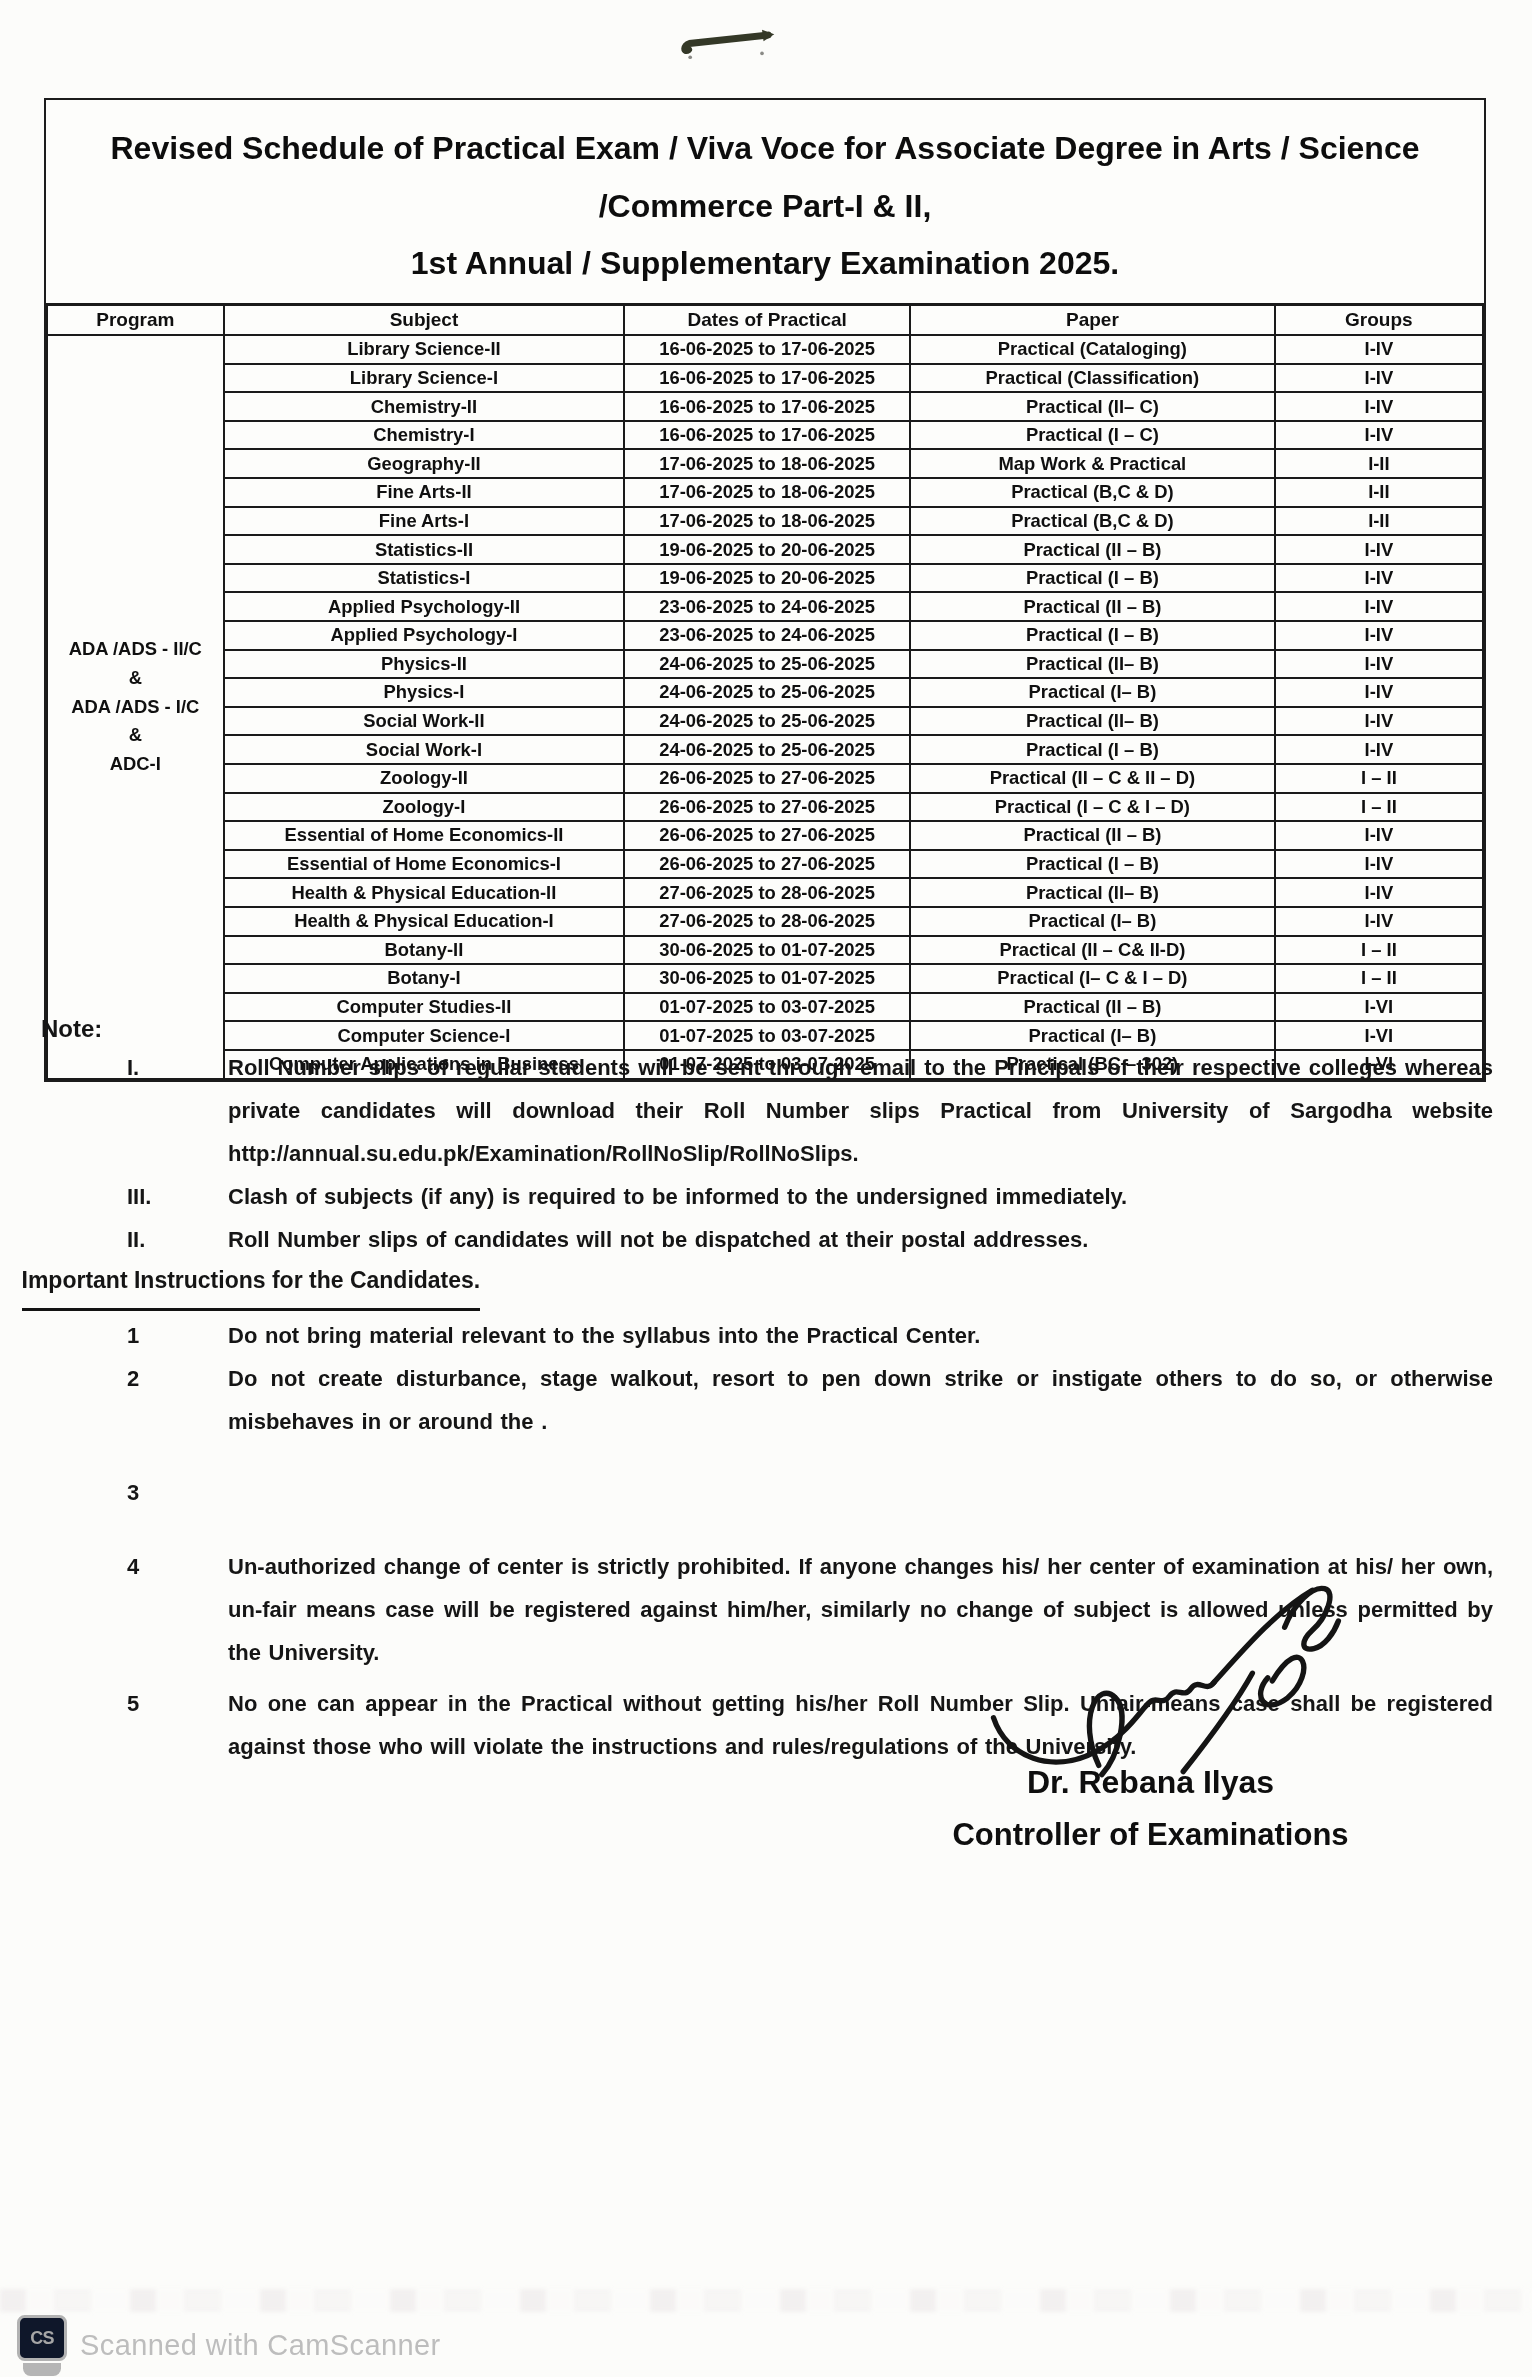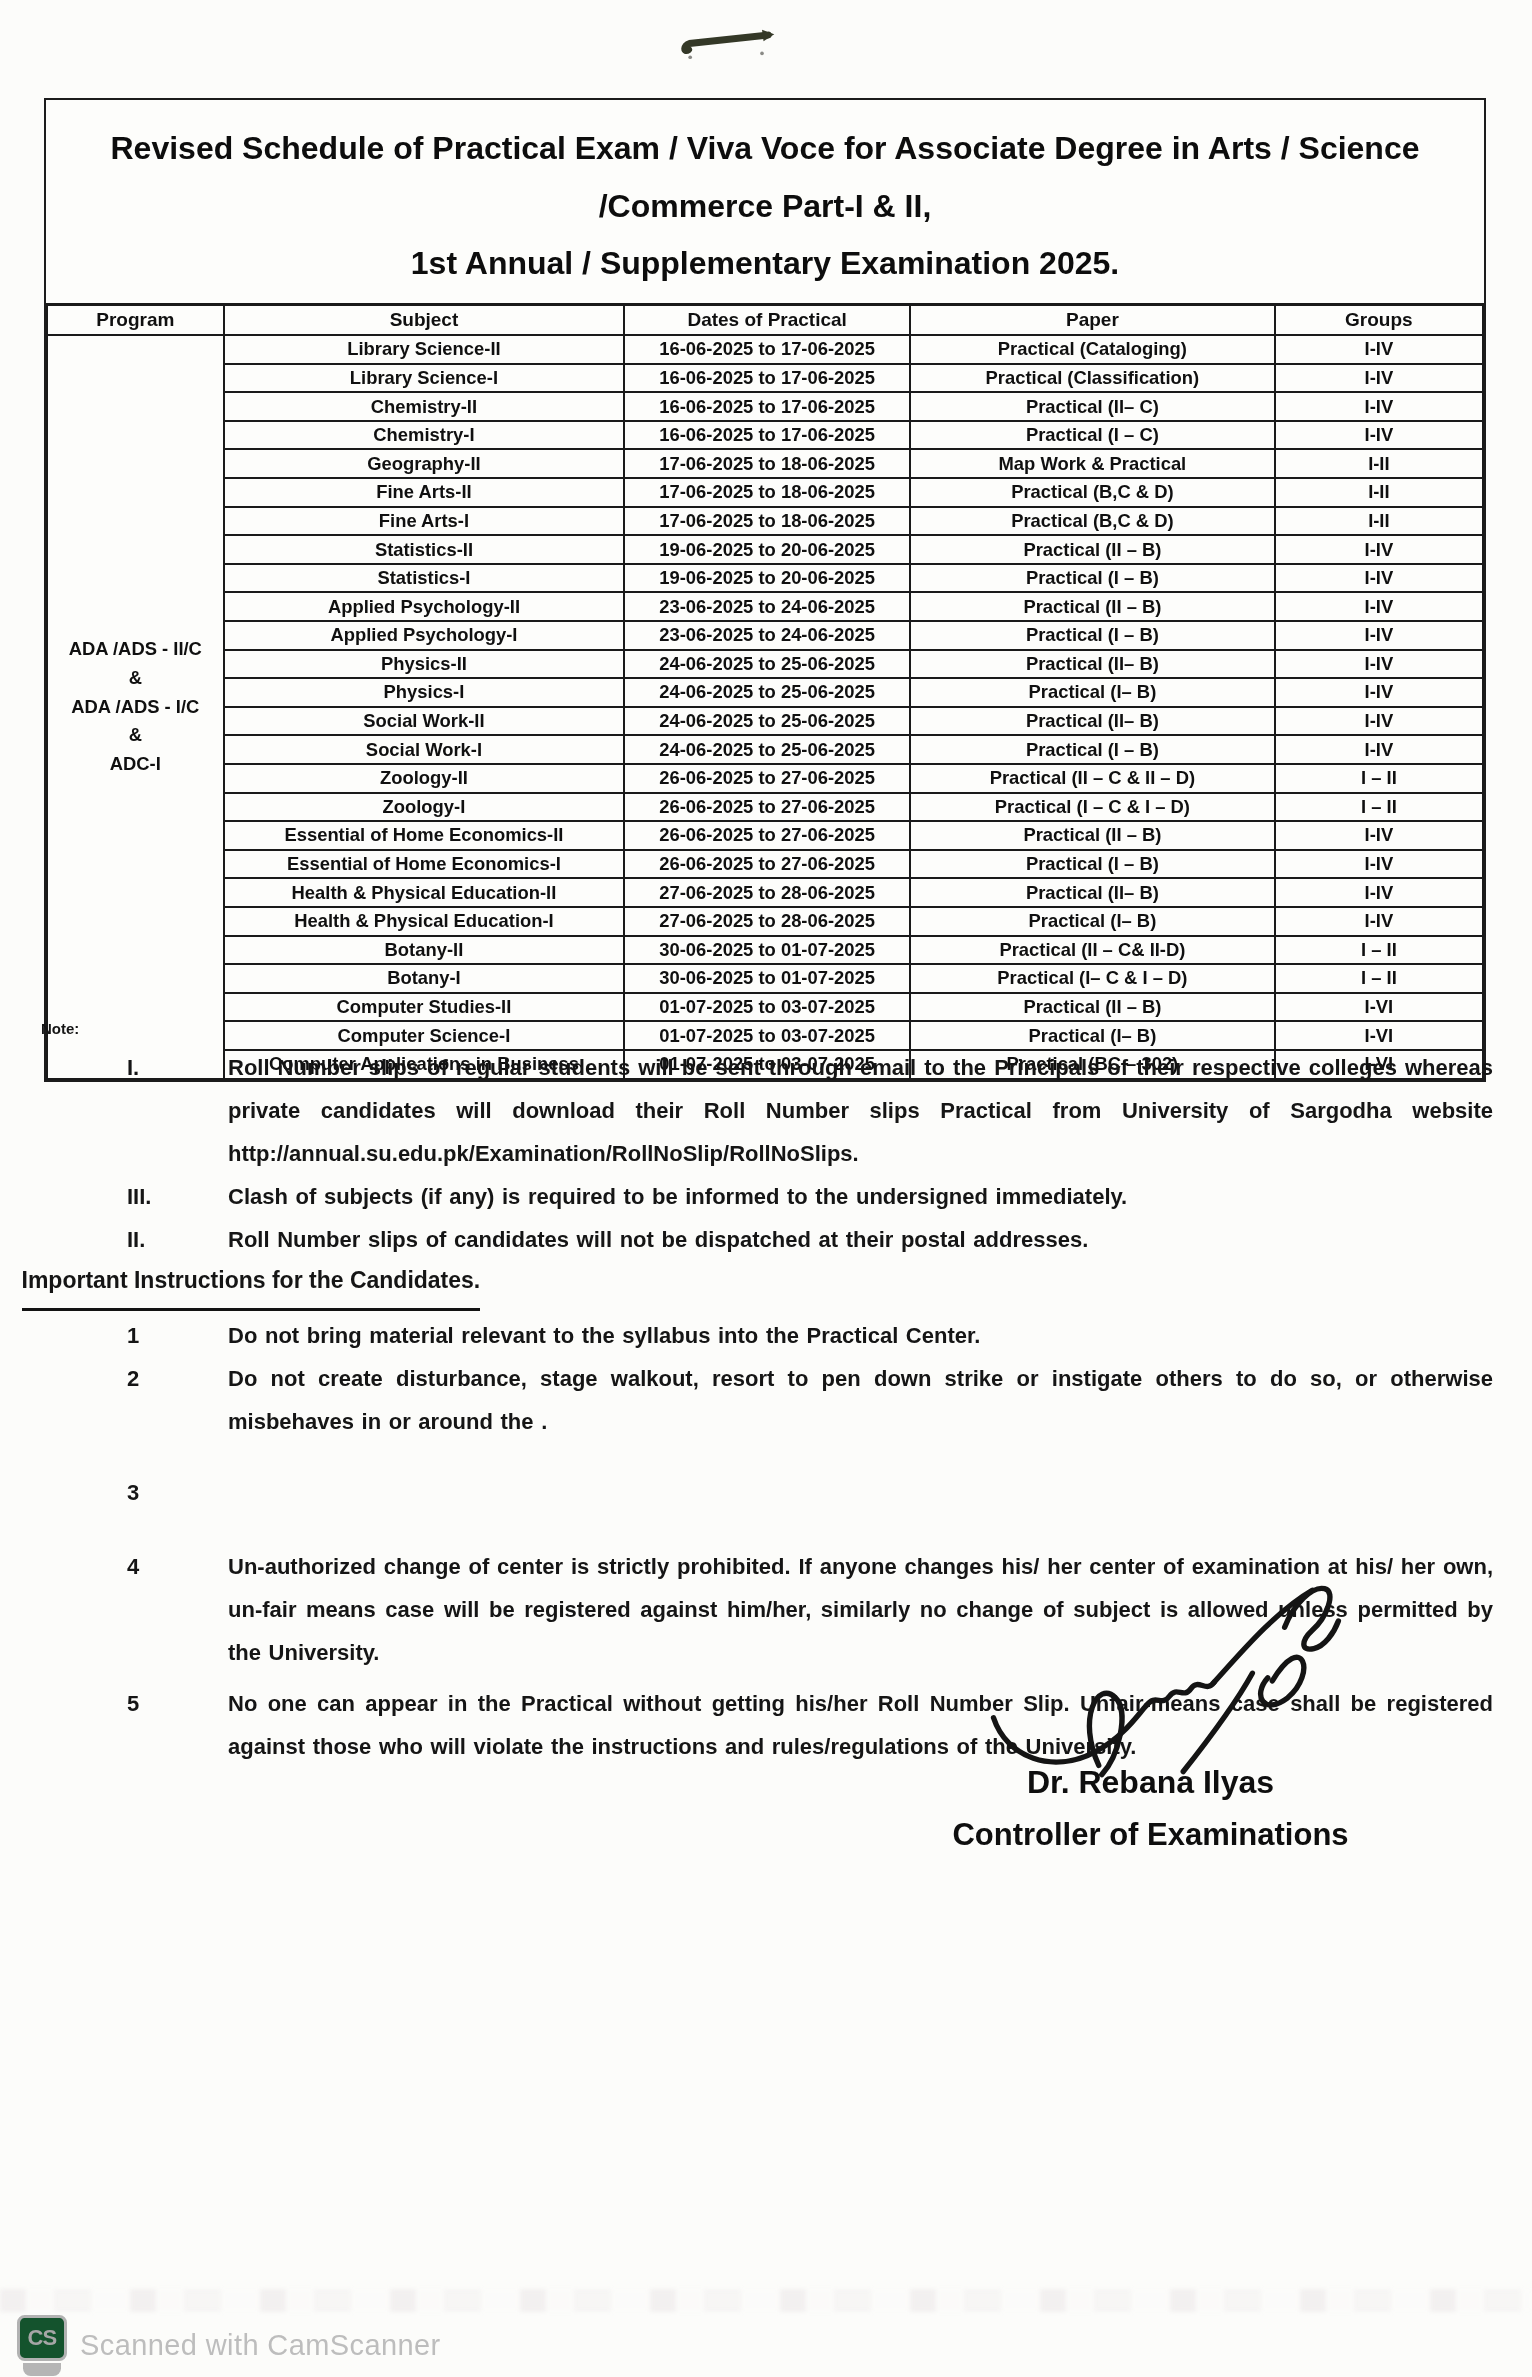--- a/index.html
+++ b/index.html
@@ -47,21 +47,21 @@
   }
   table.schedule thead th{font-size:19px;height:26px;border-top-width:3.1px;}
   td.c-program{font-size:19px;white-space:normal;}
   td.c-program div{line-height:1.55;}
   td.c-subject{font-size:18.4px;}
   td.c-dates{font-size:18.4px;}
   td.c-paper{font-size:18.4px;}
   td.c-groups{font-size:17.6px;}
   
   .text-block{position:absolute;left:0;top:1011px;width:1533px;color:#151515;}
-  .note-label{margin-left:41px;font-size:15px;font-weight:700;line-height:35px;}
+  .note-label{margin-left:41px;font-size:24px;font-weight:700;line-height:35px;}
   .li-row{
     display:grid;grid-template-columns:101px 1fr;
     padding-left:127px;padding-right:40px;
     font-size:22px;line-height:43px;font-weight:600;
     box-sizing:border-box;
   }
   .li-num{font-weight:700;}
   .li-text{text-align:justify;word-spacing:1.5px;}
   .ins-heading{
     display:inline-block;
@@ -86,21 +86,21 @@
       rgba(205,195,205,.22) 54px 91px, rgba(248,246,247,.10) 91px 130px);
     filter:blur(2.3px);
     opacity:.55;
   }
   
   .footer{position:absolute;left:17px;top:2315px;display:flex;align-items:center;gap:14px;}
   .cs-logo{width:49px;}
   .cs-box{
     width:44px;height:40px;border:3.1px solid #b2b2b2;border-radius:7.7px;
     display:flex;align-items:center;justify-content:center;
-    font-size:22px;font-weight:700;color:#a6a6a6;background:#14532d;
+    font-size:18px;font-weight:700;color:#a6a6a6;background:#0f172a;
     letter-spacing:-0.8px;
   }
   .cs-tab{width:38px;height:12.3px;background:#b5b5b5;border-radius:0 0 7.7px 7.7px;margin:2.3px auto 0;}
   .footer-text{font-size:29px;color:#bdbdbd;font-weight:400;letter-spacing:0.4px;}
 </style>
 </head>
 <body>
 
 <div class="page">
 

